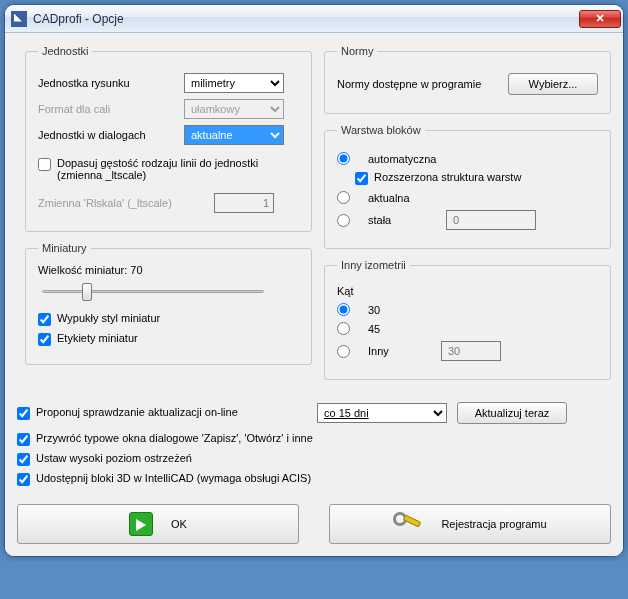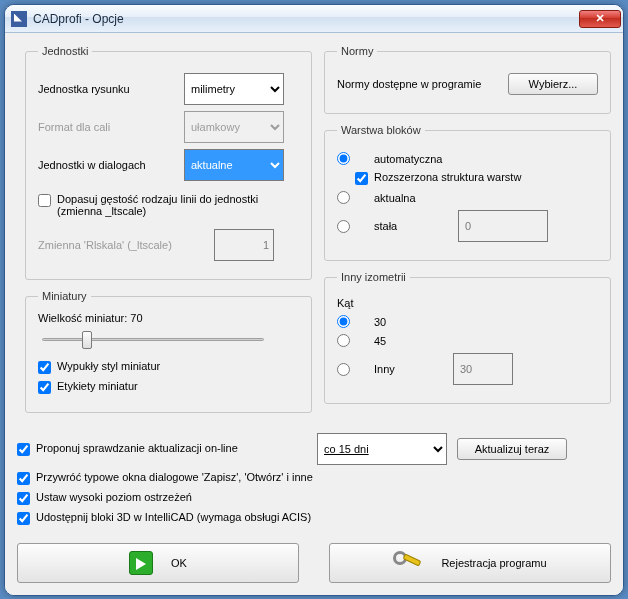--- a/index.html
+++ b/index.html
@@ -86,21 +86,21 @@
     margin: 6px 0;
     gap: 6px;
   }
   label.f {
     flex: 0 0 140px;
   }
   label.dis { color: #9a9a9a; }
   select, input[type="text"] {
     font-family: inherit;
     font-size: 11px;
-    height: 32px;
+    height: 20px;
     border: 1px solid #7a7a7a;
     background: #fff;
     padding: 0 2px;
   }
   select { width: 100px; }
   select.wide { width: 130px; }
   input[type="text"].num { width: 60px; text-align: right; padding-right: 4px; }
   input[type="text"].num2 { width: 90px; text-align: left; padding-left: 6px; }
   input[disabled], select[disabled] { background: #f0f0f0; color: #7a7a7a; }
   .sel-highlight { background: #3399ff; color: #fff; }
@@ -109,21 +109,21 @@
     align-items: flex-start;
     gap: 6px;
     margin: 6px 0;
   }
   .chk input[type="checkbox"] { margin: 1px 0 0 0; }
   .chk .lbl { flex: 1; }
   .chk.indent { margin-left: 18px; }
   .radio {
     display: flex;
     align-items: center;
-    gap: 24px;
+    gap: 18px;
     margin: 6px 0;
   }
   .radio input[type="radio"] { margin: 0; }
   .btn {
     font-family: inherit;
     font-size: 11px;
     padding: 3px 12px;
     min-width: 90px;
     height: 22px;
     background: linear-gradient(to bottom, #fdfdfd, #e4e4e4);

